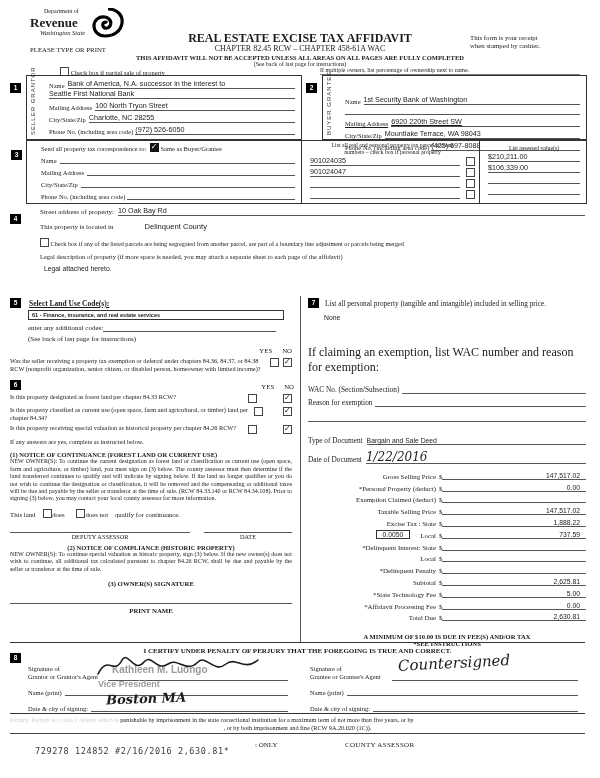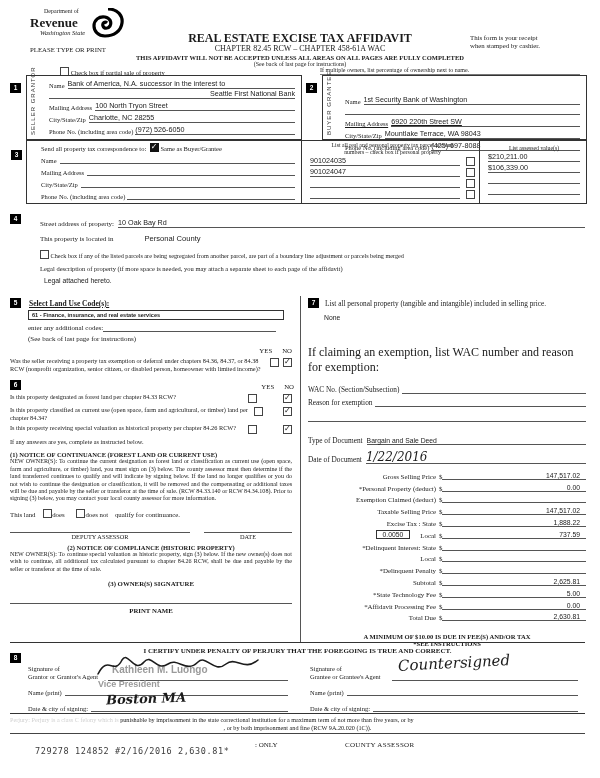--- a/index.html
+++ b/index.html
@@ -81,21 +81,21 @@
   <div class="abs" style="top:76px; left:10px;"><span class="sq">1</span></div>
   <div class="abs fieldbox" style="top:75px; left:26px; width:274px; height:63px;">
     <div class="abs vlab" style="top:4px; left:2px; height:55px;">
       <span>SELLER</span>&nbsp;<span>GRANTOR</span>
     </div>
     <div style="margin-left:22px; padding:3px 6px 0 0;">
       <div class="row" style="font-size:6.5px;">
         <span>Name</span>
         <span class="grow ul typed" style="margin-left:3px;">Bank of America, N.A. successor in the interest to</span>
       </div>
-      <div class="row" style="font-size:6.5px; height:10px;text-align:right;">
+      <div class="row" style="font-size:6.5px; height:10px;">
         <span class="grow ul typed">Seattle First National Bank</span>
       </div>
       <div class="row" style="font-size:6.5px; height:12px;">
         <span>Mailing Address</span>
         <span class="grow ul typed" style="margin-left:3px;">100 North Tryon Street</span>
       </div>
       <div class="row" style="font-size:6.5px; height:12px;">
         <span>City/State/Zip</span>
         <span class="grow ul typed" style="margin-left:3px;">Charlotte, NC 28255</span>
       </div>
@@ -198,26 +198,26 @@
       <div class="row" style="height:11px;">
           <span class="grow ul typed"></span>
         </div>
     </div>
   </div>
 
   <div class="abs" style="top:207px; left:10px;"><span class="sq">4</span></div>
   <div class="abs" style="top:206px; left:40px; width:545px;">
     <div class="row" style="font-size:7px;">
       <span>Street address of property:</span>
-      <span class="ul typed" style="width:130px; margin-left:4px;margin-top:12px;">10 Oak Bay Rd</span>
+      <span class="ul typed" style="width:130px; margin-left:4px;">10 Oak Bay Rd</span>
       <span class="grow ul"></span>
     </div>
     <div class="row" style="font-size:7px; margin-top:6px;gap:26px;">
       <span>This property is located in</span>
-      <span class="typed" style="margin-left:5px; font-size:7.6px;">Personal County</span>
+      <span class="typed" style="margin-left:5px; font-size:7.6px;">Delinquent County</span>
     </div>
     <div style="font-size:6.2px; margin-top:7px;">
       <span class="cb"></span>
       <span>Check box if any of the listed parcels are being segregated from another parcel, are part of a boundary line adjustment or parcels being merged</span>
     </div>
     <div style="font-size:6.5px; margin-top:6px;">Legal description of property (if more space is needed, you may attach a separate sheet to each page of the affidavit)</div>
     <div class="typed" style="margin-top:5px; margin-left:4px; font-size:6.8px;">Legal attached hereto.</div>
   </div>
 
   <div class="abs" style="top:298px; left:10px; width:288px;">

